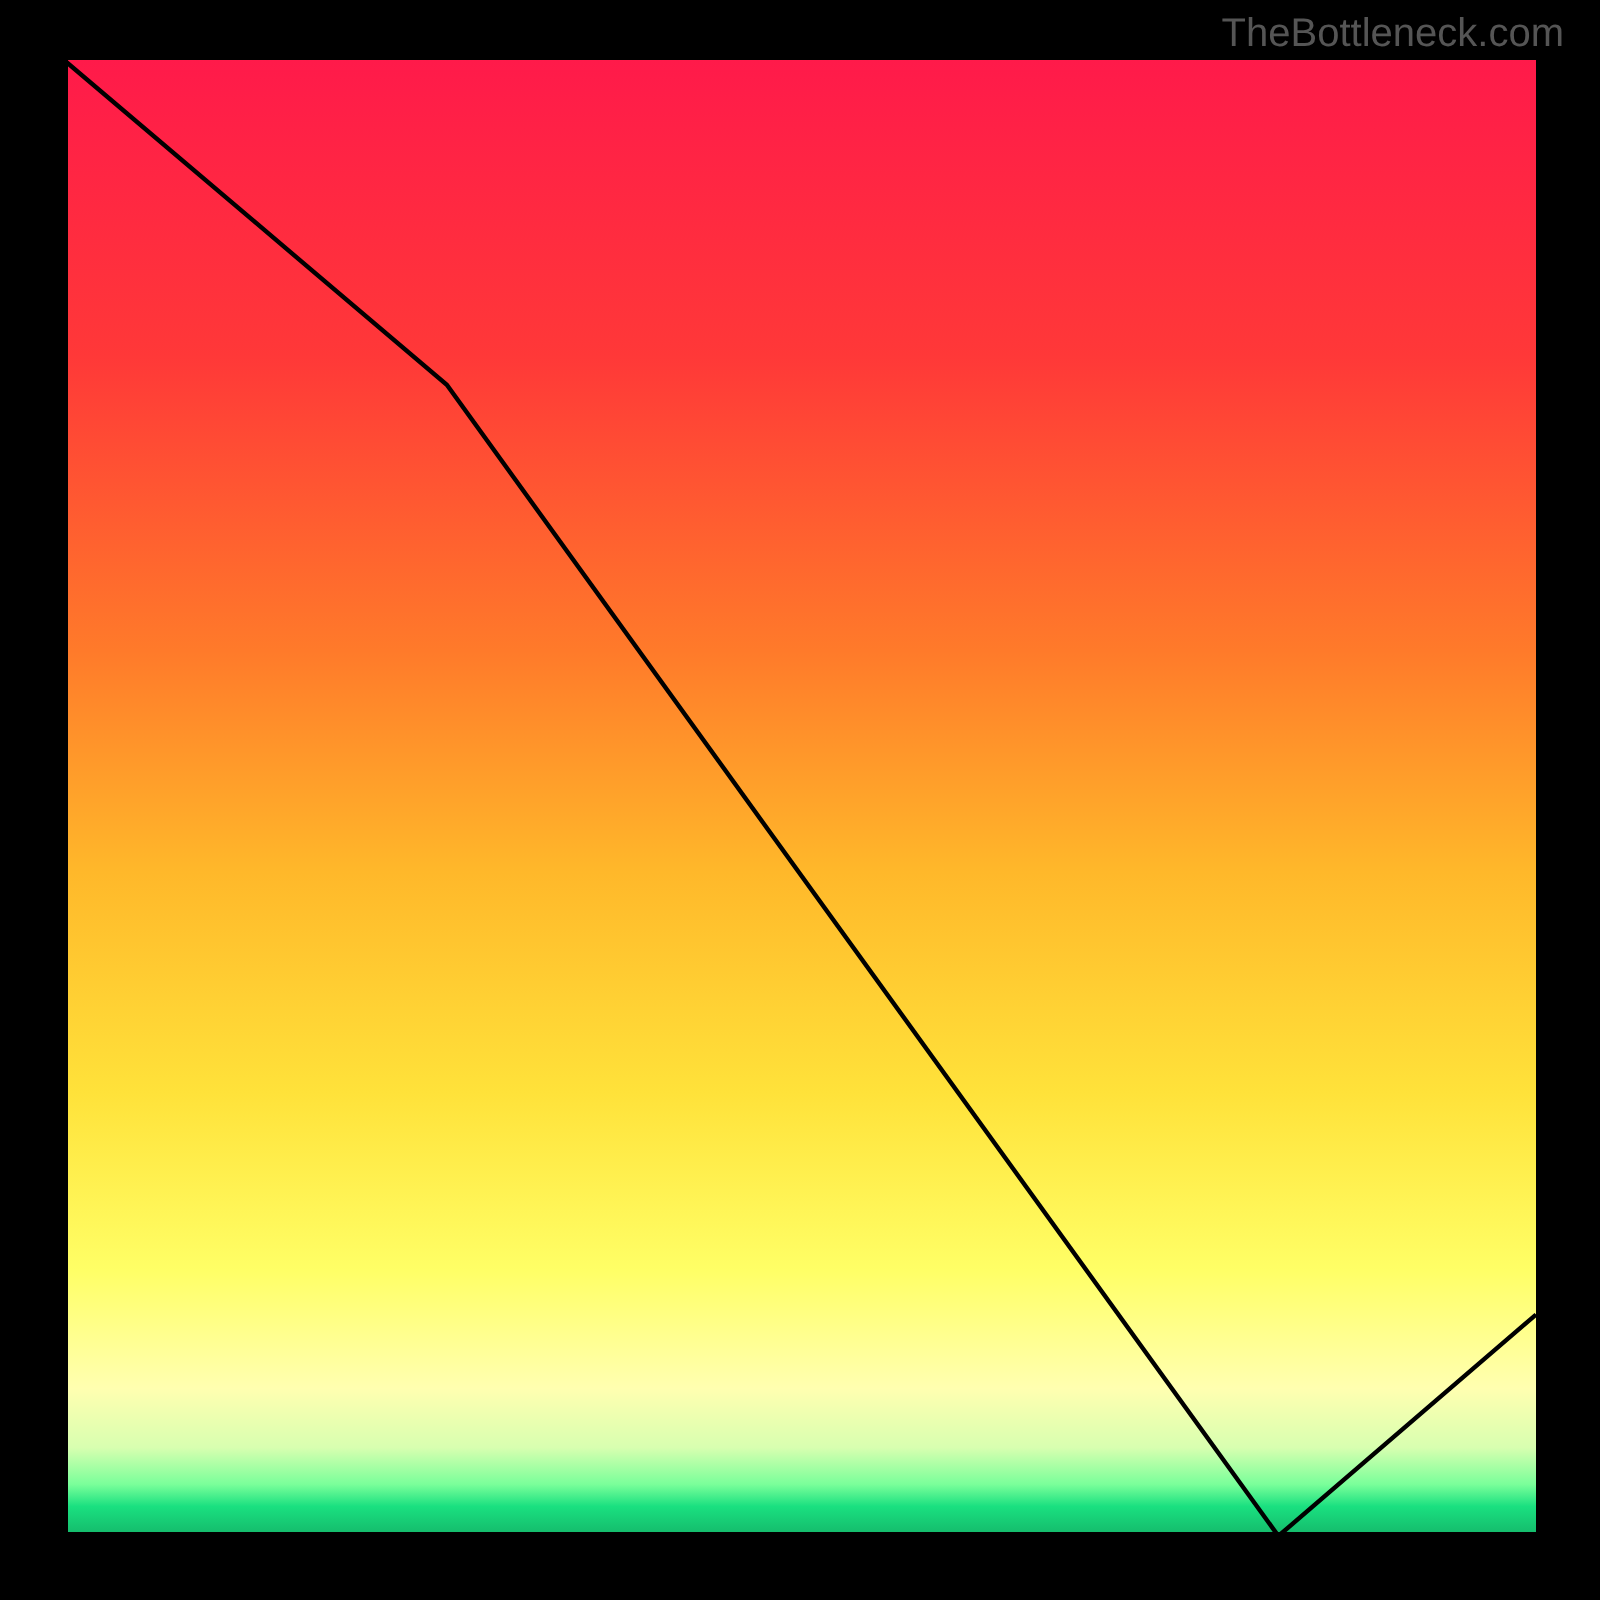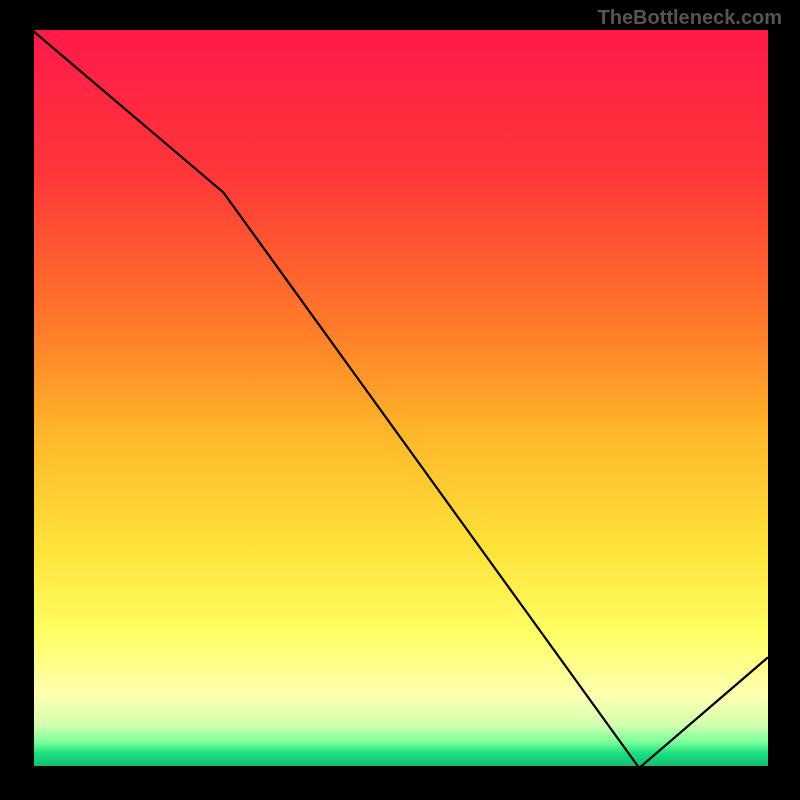--- a/index.html
+++ b/index.html
@@ -10,21 +10,21 @@
     position: relative;
     font-family: Arial, sans-serif;
     overflow: hidden;
   }
   .watermark {
     position: absolute;
     top: 6px;
     right: 18px;
     color: #555;
     font-size: 20px;
-    font-weight: 700;
+    font-weight: 400;
     z-index: 10;
   }
   .plot-area {
     position: absolute;
     left: 32px;
     top: 30px;
     width: 736px;
     height: 738px;
     background: #000;
   }

